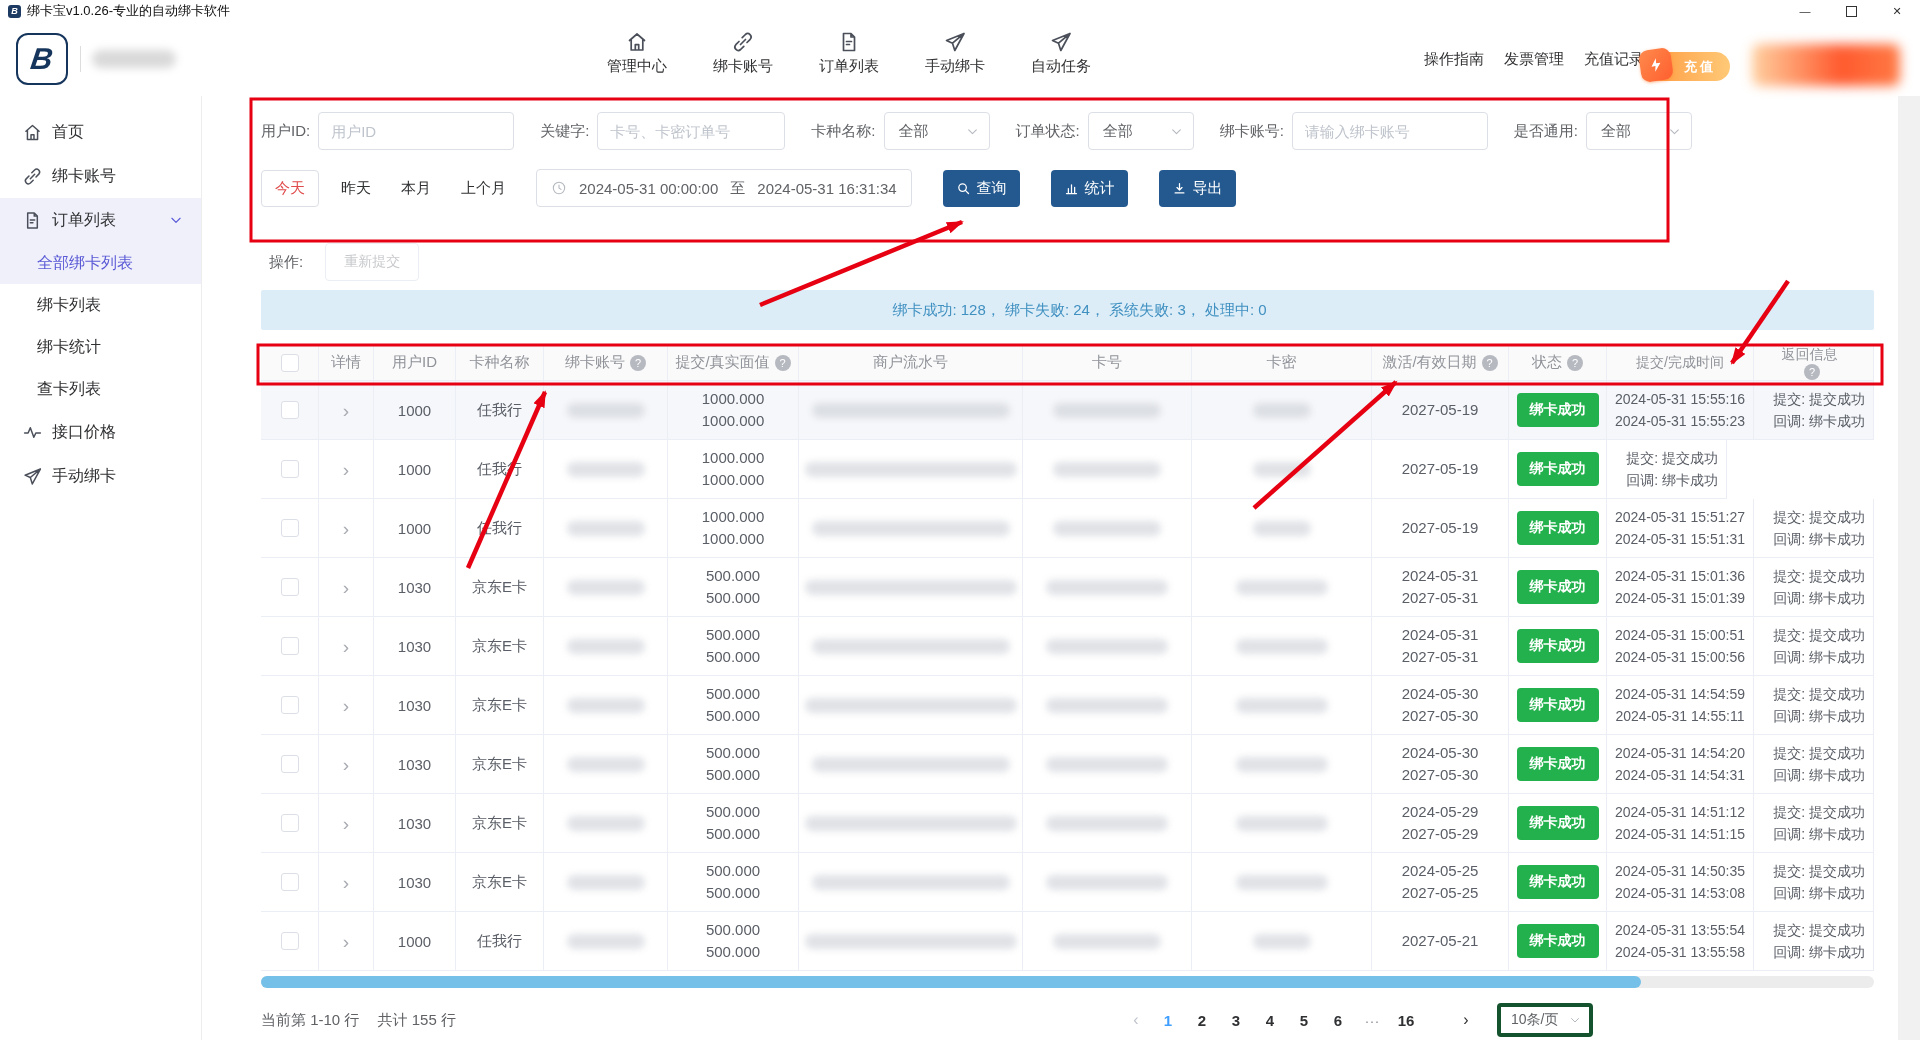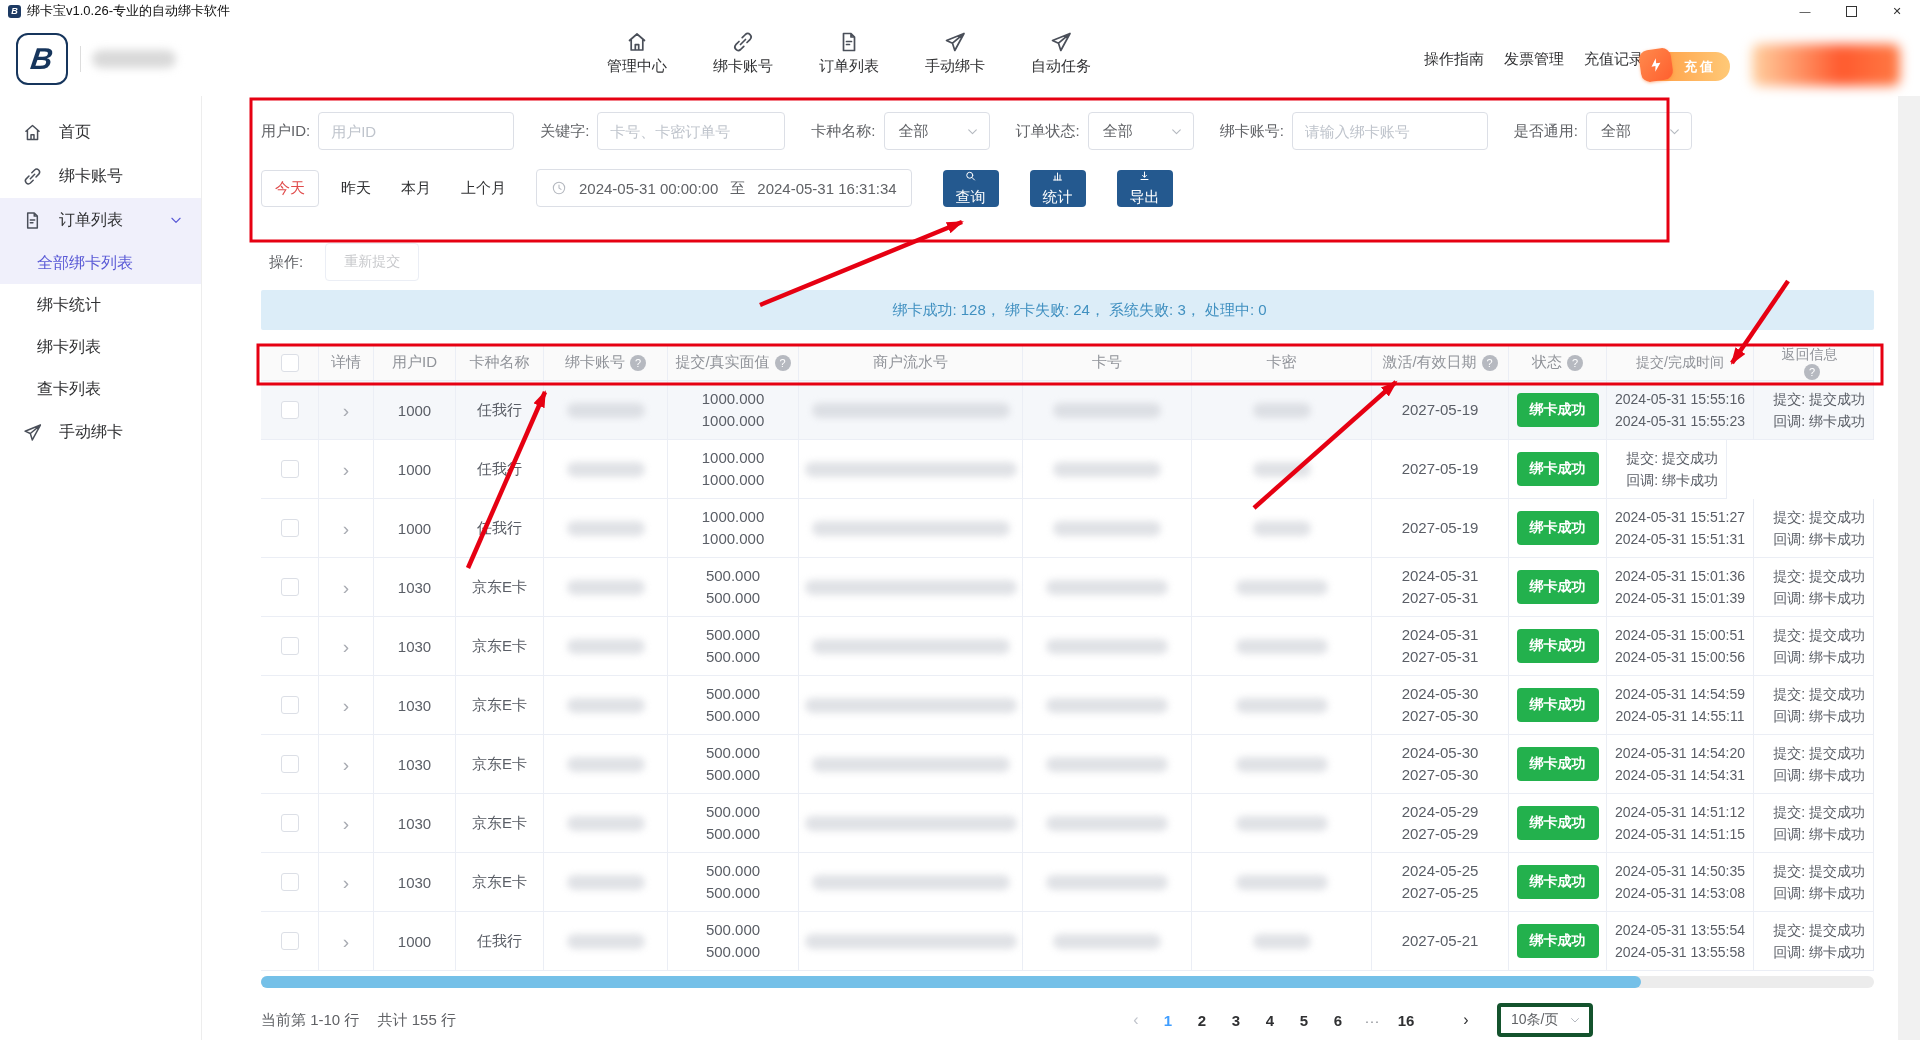--- a/index.html
+++ b/index.html
@@ -28,41 +28,41 @@
   .nav-item .nav-label{font-size:15px;color:#303133;white-space:nowrap;}
   .toplinks{position:absolute;left:1424px;top:28px;display:flex;gap:20px;font-size:15px;color:#303133;}
   .toplinks span{white-space:nowrap;cursor:pointer;}
   .recharge{position:absolute;left:1646px;top:30px;width:84px;height:29px;border-radius:15px;background:linear-gradient(90deg,#ff9a40,#ffc977);display:flex;align-items:center;justify-content:flex-end;padding-right:14px;box-sizing:border-box;}
   .recharge .bolt-badge{position:absolute;left:-6px;top:-3px;width:32px;height:32px;border-radius:9px;background:linear-gradient(135deg,#ff8a4d,#ff5f2e);transform:rotate(-8deg);display:flex;align-items:center;justify-content:center;box-shadow:0 1px 3px rgba(255,120,40,.5);}
   .recharge .bolt-badge svg{width:16px;height:16px;}
   .recharge .recharge-label{color:#fff;font-size:13px;font-weight:bold;letter-spacing:3px;}
   .blur-account{position:absolute;left:1752px;top:22px;width:148px;height:42px;border-radius:8px;background:linear-gradient(90deg,#ffd0a0,#ff5a2e 60%,#ff7a45);filter:blur(6px);}
   
   .sidebar{position:absolute;left:0;top:96px;width:202px;bottom:0;background:#fff;border-right:1px solid #ededed;box-sizing:border-box;padding-top:14px;}
-  .side-item{height:44px;display:flex;align-items:center;padding-left:22px;gap:16px;font-size:16px;color:#303133;cursor:pointer;position:relative;}
+  .side-item{height:44px;display:flex;align-items:center;padding-left:22px;gap:9px;font-size:16px;color:#303133;cursor:pointer;position:relative;}
   .side-item svg{width:21px;height:21px;stroke:#4a4f59;fill:none;stroke-width:1.7;stroke-linecap:round;stroke-linejoin:round;flex:none;}
   .side-item.parent-active{background:#f0f0fb;}
   .side-item .chev{position:absolute;right:18px;top:15px;}
   .side-item .chev svg{width:14px;height:14px;stroke:#5a5ad6;stroke-width:2;}
   .side-child{height:42px;display:flex;align-items:center;padding-left:37px;font-size:16px;color:#303133;cursor:pointer;}
   .side-child.active{background:#f0f0fb;color:#5a5ad6;}
   
   .main{position:absolute;left:202px;top:96px;width:1718px;height:944px;}
   .right-strip{position:absolute;left:1898px;top:96px;width:22px;bottom:0;background:#f1f1f1;}
   .frow{position:absolute;display:flex;align-items:center;}
   .flabel{font-size:15px;color:#606266;margin-right:8px;white-space:nowrap;}
   .finput{height:38px;box-sizing:border-box;border:1px solid #dcdfe6;border-radius:4px;padding:0 12px;font-size:15px;color:#606266;font-family:inherit;margin-right:26px;background:#fff;}
   .finput::placeholder{color:#bfc4cc;}
   .fselect{height:38px;box-sizing:border-box;border:1px solid #dcdfe6;border-radius:4px;padding:0 10px 0 14px;font-size:15px;color:#606266;display:flex;align-items:center;justify-content:space-between;margin-right:26px;background:#fff;cursor:pointer;}
   .fselect svg{width:13px;height:13px;stroke:#b4b8bf;fill:none;stroke-width:2;stroke-linecap:round;stroke-linejoin:round;margin-left:10px;}
   .quick{font-size:15px;color:#303133;margin-right:30px;cursor:pointer;white-space:nowrap;}
   .quick.today{color:#e04b4b;border:1px solid #dcdfe6;border-radius:4px;padding:8px 13px;margin-right:22px;}
   .datebox{height:38px;box-sizing:border-box;border:1px solid #dcdfe6;border-radius:4px;display:flex;align-items:center;padding:0 14px;font-size:15px;color:#606266;gap:12px;background:#fff;}
   .datebox svg{width:16px;height:16px;stroke:#b4b8bf;fill:none;stroke-width:1.6;stroke-linecap:round;}
-  .btn-navy{height:37px;box-sizing:border-box;background:#24598f;color:#fff;border:none;border-radius:4px;font-size:15px;display:flex;align-items:center;gap:6px;padding:0 13px;margin-left:31px;cursor:pointer;font-family:inherit;flex-direction:column;}
+  .btn-navy{height:37px;box-sizing:border-box;background:#24598f;color:#fff;border:none;border-radius:4px;font-size:15px;display:flex;align-items:center;gap:6px;padding:0 13px;margin-left:31px;cursor:pointer;font-family:inherit;}
   .btn-navy svg{width:15px;height:15px;stroke:#fff;fill:none;stroke-width:2;stroke-linecap:round;stroke-linejoin:round;}
   .btn-disabled{height:38px;box-sizing:border-box;background:#fff;border:1px solid #ebeef5;border-radius:4px;color:#c8c9cc;font-size:14px;padding:0 18px;margin-left:14px;font-family:inherit;}
   .summary{position:absolute;left:59px;top:194px;width:1613px;height:40px;box-sizing:border-box;background:#dcedf8;color:#4090c0;font-size:15px;display:flex;align-items:center;padding-left:24px;border-radius:2px;justify-content:center;}
   
   .tbl{position:absolute;left:59px;top:249px;width:1613px;font-size:15px;color:#5a5e66;}
   .thead{display:flex;height:36px;background:#fafafa;color:#909399;}
   .thead .cell{border-bottom:1px solid #ebeef5;}
   .cell{display:flex;align-items:center;justify-content:center;box-sizing:border-box;border-right:1px solid #ebeef5;flex:none;}
   .cell.first{border-left:none;}
   .trow{display:flex;height:59px;background:#fff;}
@@ -192,28 +192,34 @@
       </svg>
     <span>订单列表</span>
     <span class="chev"><svg viewBox="0 0 24 24">
           <path d="M5 9 L12 16 L19 9" fill="none"></path>
         </svg></span>
   </div>
   <div class="side-child active">
       <span>全部绑卡列表</span>
     </div>
   <div class="side-child">
+      <span>绑卡列表</span>
+    </div>
+  <div class="side-child">
       <span>绑卡统计</span>
-    </div>
-  <div class="side-child">
-      <span>绑卡列表</span>
     </div>
   <div class="side-child">
       <span>查卡列表</span>
     </div>
+  <div class="side-item">
+    <svg viewBox="0 0 24 24">
+        <path d="M3 12.5 H7 L9.5 6.5 L13.5 17.5 L15.8 12.5 H21"></path>
+      </svg>
+    <span>接口价格</span>
+  </div>
   <div class="side-item">
     <svg viewBox="0 0 24 24">
         <path d="M21 3.5 L3.5 10.5 L9.5 13.2 L11.8 20.5 L21 3.5 Z M21 3.5 L9.5 13.2"></path>
       </svg>
     <span>手动绑卡</span>
   </div>
 </div>
 
 <div class="right-strip"></div>
 

